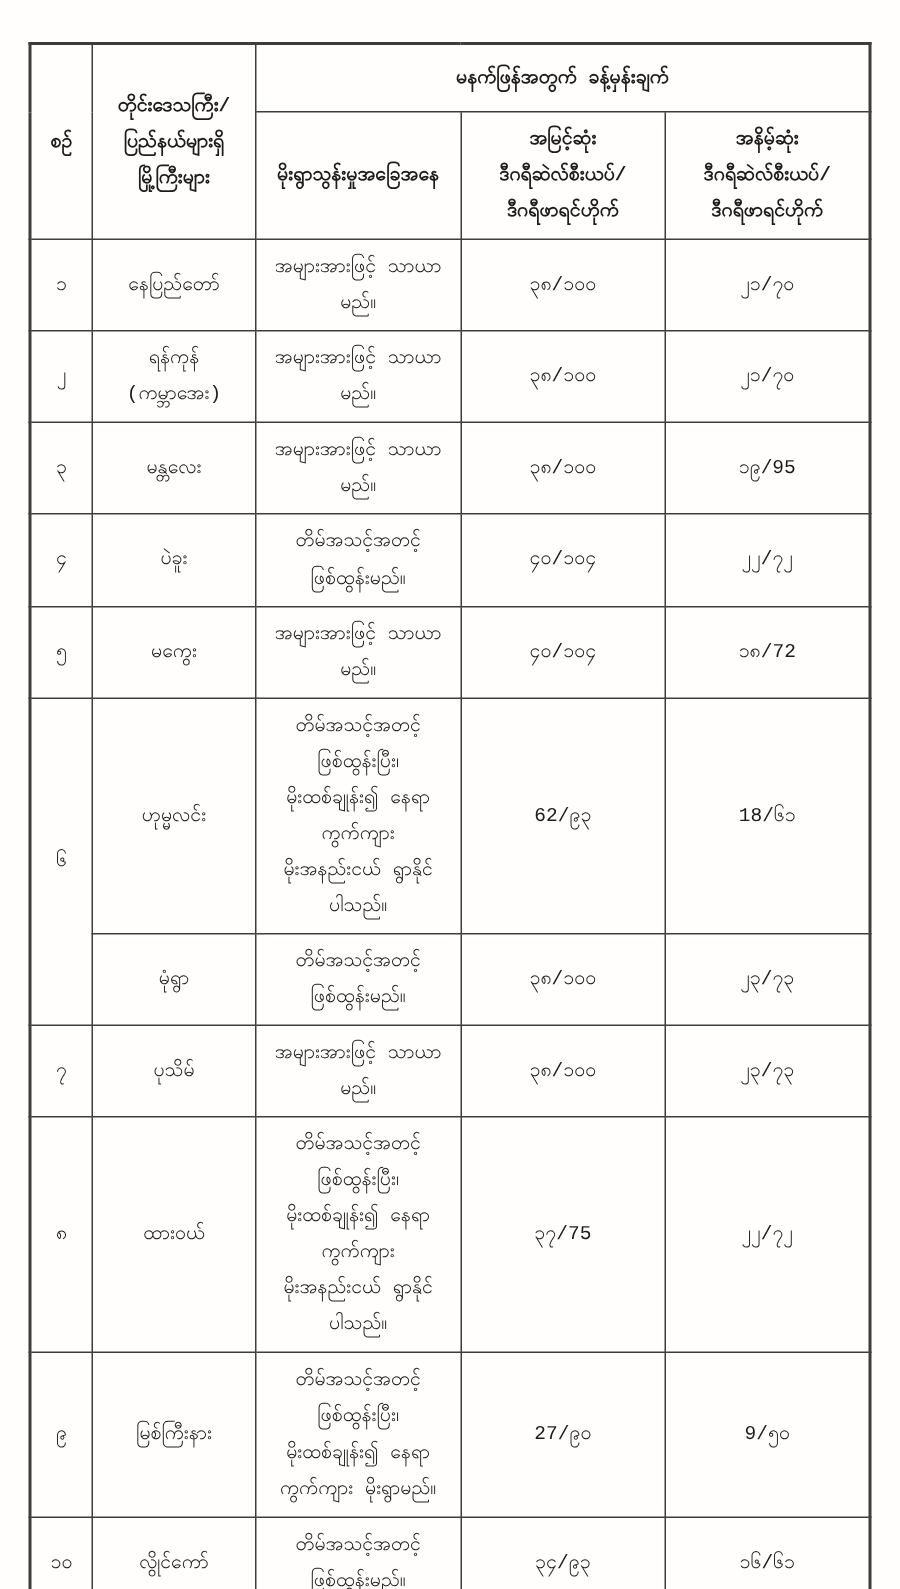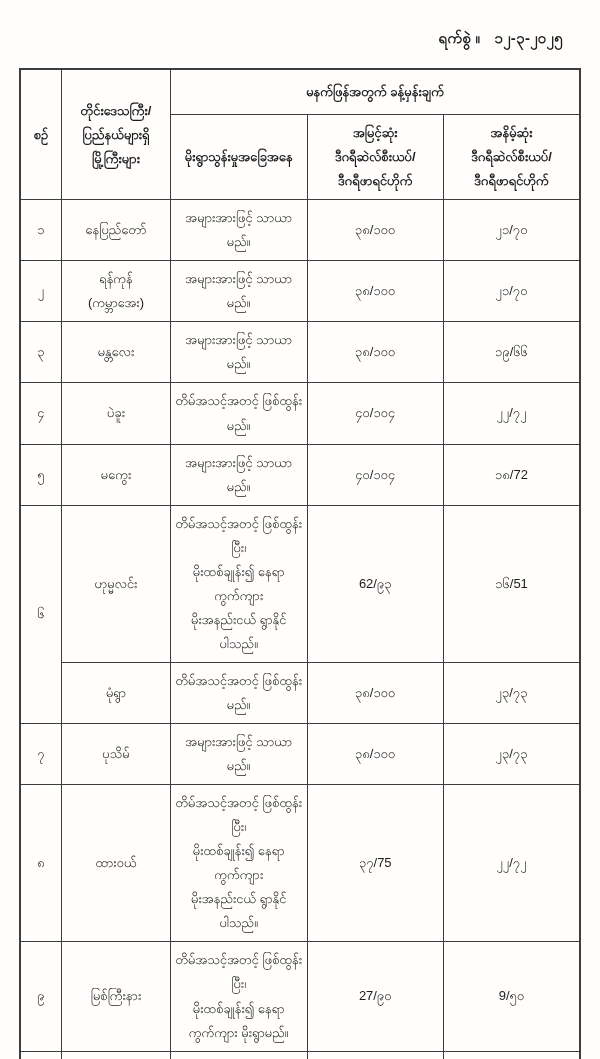--- a/index.html
+++ b/index.html
@@ -32,38 +32,36 @@
     border: 2px solid #3d3d3d;
   }
   th, td {
     border: 1px solid #3d3d3d;
     text-align: center;
     vertical-align: middle;
     padding: 6px 4px;
     font-size: 13px;
     line-height: 1.85;
     overflow-wrap: break-word;
+    font-family: Liberation Mono, monospace;
   }
   th { font-weight: bold; }
   td { font-weight: normal; }
   th.span-top { padding: 10px 4px; }
   .prelines { white-space: pre-line; }
   .col-no     { width: 32px; }
   .col-city   { width: 100px; }
   .col-weather{ width: 226px; }
   .col-temp   { width: 100px; }
 </style>
 </head>
 <body>
 
 <div class="doc">
 
-  <div class="date-line">
-    <span class="date-label">ရက်စွဲ ။</span><span>၁၂-၃-၂၀၂၅</span>
-  </div>
 
   <table class="forecast">
     <thead>
       <tr>
         <th class="col-no" rowspan="2">စဉ်</th>
         <th class="col-city prelines" rowspan="2">တိုင်းဒေသကြီး/
 ပြည်နယ်များရှိ
 မြို့ကြီးများ</th>
         <th class="span-top" colspan="3">မနက်ဖြန်အတွက် ခန့်မှန်းချက်</th>
       </tr>
@@ -91,21 +89,21 @@
 (ကမ္ဘာအေး)</td>
           <td class="col-weather prelines">အများအားဖြင့် သာယာမည်။</td>
           <td class="col-temp">၃၈/၁၀၀</td>
           <td class="col-temp">၂၁/၇၀</td>
         </tr>
         <tr>
           <td class="col-no" rowspan="1">၃</td>
           <td class="col-city prelines">မန္တလေး</td>
           <td class="col-weather prelines">အများအားဖြင့် သာယာမည်။</td>
           <td class="col-temp">၃၈/၁၀၀</td>
-          <td class="col-temp">၁၉/၆၆</td>
+          <td class="col-temp">၁၉/95</td>
         </tr>
         <tr>
           <td class="col-no" rowspan="1">၄</td>
           <td class="col-city prelines">ပဲခူး</td>
           <td class="col-weather prelines">တိမ်အသင့်အတင့် ဖြစ်ထွန်းမည်။</td>
           <td class="col-temp">၄၀/၁၀၄</td>
           <td class="col-temp">၂၂/၇၂</td>
         </tr>
         <tr>
           <td class="col-no" rowspan="1">၅</td>
@@ -114,21 +112,21 @@
           <td class="col-temp">၄၀/၁၀၄</td>
           <td class="col-temp">၁၈/72</td>
         </tr>
         <tr>
           <td class="col-no" rowspan="2">၆</td>
           <td class="col-city prelines">ဟုမ္မလင်း</td>
           <td class="col-weather prelines">တိမ်အသင့်အတင့် ဖြစ်ထွန်းပြီး၊
 မိုးထစ်ချုန်း၍ နေရာကွက်ကျား
 မိုးအနည်းငယ် ရွာနိုင်ပါသည်။</td>
           <td class="col-temp">62/၉၃</td>
-          <td class="col-temp">၁၆/51</td>
+          <td class="col-temp">18/၆၁</td>
         </tr>
         <tr>
           <td class="col-city prelines">မုံရွာ</td>
           <td class="col-weather prelines">တိမ်အသင့်အတင့် ဖြစ်ထွန်းမည်။</td>
           <td class="col-temp">၃၈/၁၀၀</td>
           <td class="col-temp">၂၃/၇၃</td>
         </tr>
         <tr>
           <td class="col-no" rowspan="1">၇</td>
           <td class="col-city prelines">ပုသိမ်</td>

